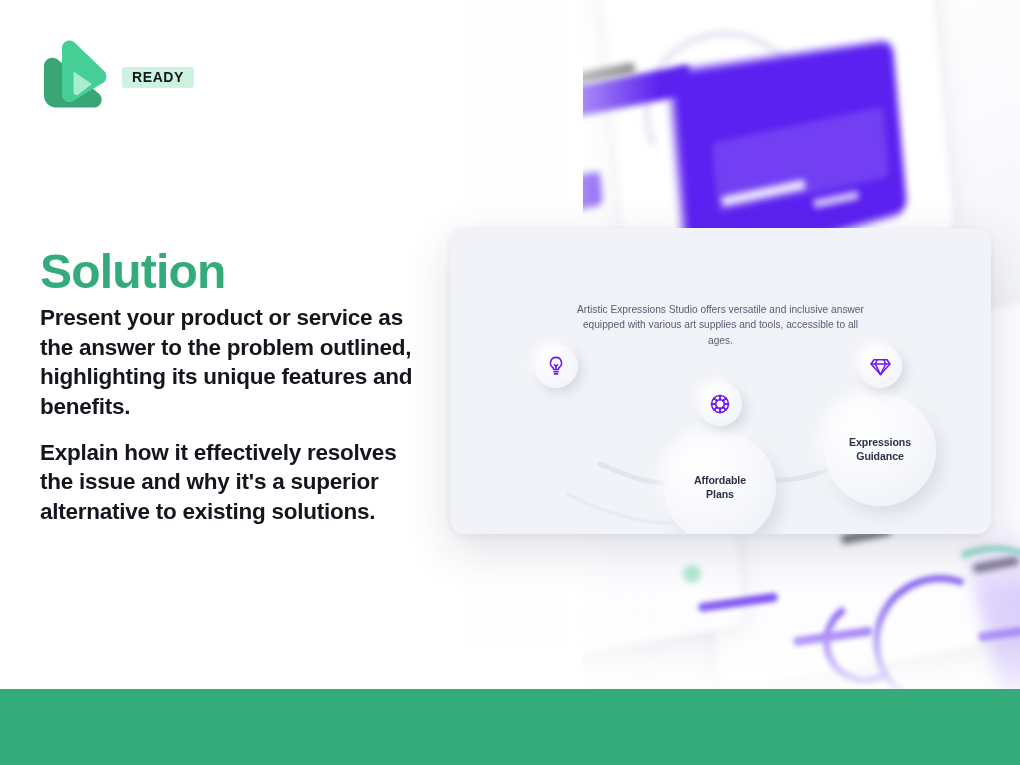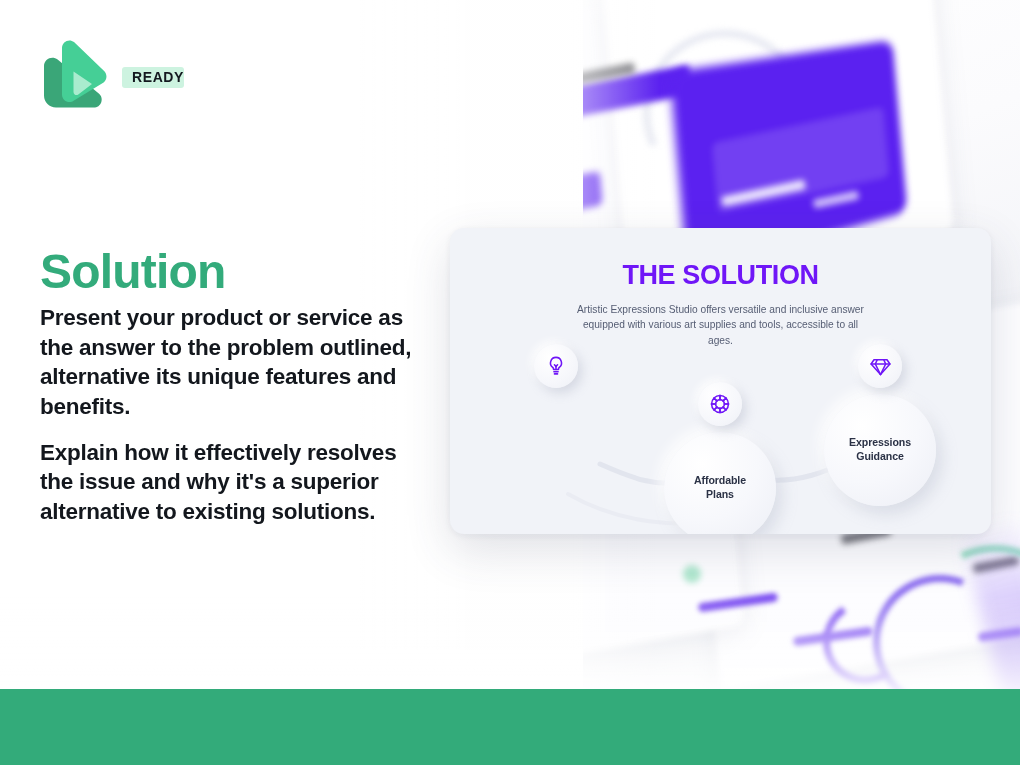--- a/index.html
+++ b/index.html
@@ -152,21 +152,21 @@
     gap: 14px;
   }
   .logo-mark { width: 68px; height: 74px; display: block; }
   .brand-text { display: flex; flex-direction: column; align-items: flex-start; gap: 3px; }
   .ready-badge {
     background: #cdf3e0;
     color: #13181f;
     font-size: 14px;
     font-weight: 700;
     letter-spacing: 0.6px;
-    padding: 3px 0 4px 10px;
+    padding: 3px 10px 4px 10px;
     border-radius: 3px;
     line-height: 1;
   }
   .brand-title {
     font-size: 28px;
     font-weight: 700;
     color: #12161c;
     letter-spacing: -0.6px;
     line-height: 1.05;
   }
@@ -337,26 +337,25 @@
         <path d="M33.5 31.5 L33.5 52 C33.5 54.6 36.4 56 38.3 54.5 L52 44 Z" fill="#a9ecce"></path>
       </svg>
     </span>
     <span class="brand-text">
       <span class="ready-badge">READY</span>
     </span>
   </div>
 
   <h1 class="headline">Solution</h1>
   <div class="body-copy">
-    <p>Present your product or service as the answer to the problem outlined, alternative its unique features and benefits.</p>
+    <p>Present your product or service as the answer to the problem outlined, highlighting its unique features and benefits.</p>
     <p>Explain how it effectively resolves the issue and why it's a superior alternative to existing solutions.</p>
   </div>
 
   <div class="preview-card">
-    <div class="pc-title">THE SOLUTION</div>
     <div class="pc-sub">Artistic Expressions Studio offers versatile and inclusive answer equipped with various art supplies and tools, accessible to all ages.</div>
 
     <svg class="pc-connectors" viewBox="0 0 541 306">
       <path d="M150 236 C186 252 206 258 232 254" fill="none" stroke="#e2e5ee" stroke-width="5" stroke-linecap="round"></path>
       <path d="M320 252 C350 254 374 244 402 232" fill="none" stroke="#e2e5ee" stroke-width="5" stroke-linecap="round"></path>
       <path d="M118 266 C170 296 230 300 276 292" fill="none" stroke="#eaecf3" stroke-width="4" stroke-linecap="round"></path>
     </svg>
 
     <div class="feature f2">
       <span class="feature-label">Affordable

